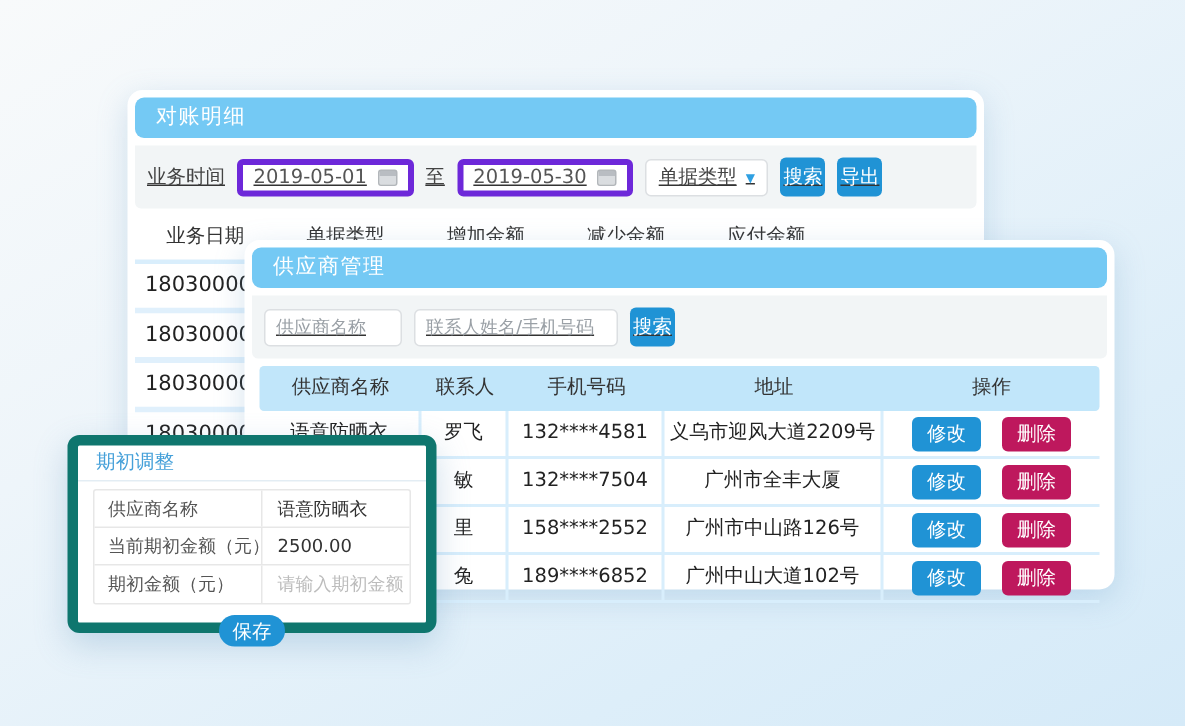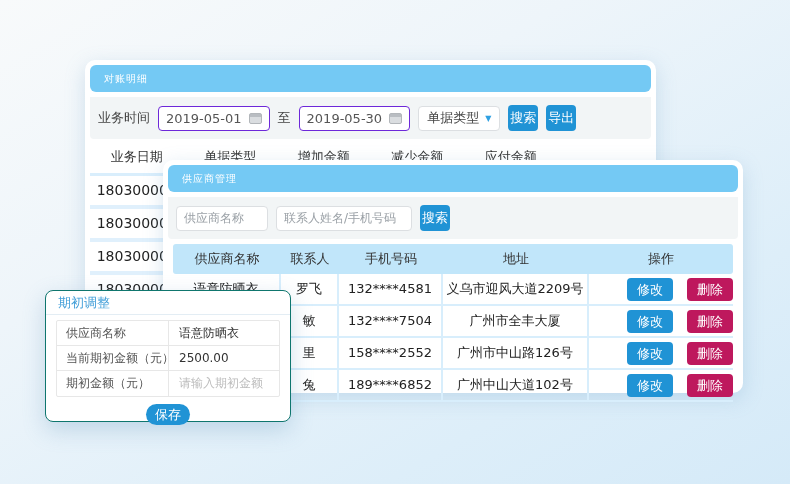--- a/index.html
+++ b/index.html
@@ -8,30 +8,30 @@
     font-family:"DejaVu Sans","Liberation Sans",sans-serif;
     background:linear-gradient(150deg,#f8fafb 0%,#eef5fa 35%,#ddeef9 75%,#d5eaf8 100%);
     position:relative; color:#333;
   }
   .panel {
     position:absolute; background:#fff; border-radius:10px;
     box-shadow:0 6px 20px rgba(110,160,200,.28);
   }
   .bar {
     margin:5px; height:27px; border-radius:6px; background:#74c9f4;
-    color:#fff; font-size:10px; line-height:27px; padding-left:14px;
+    color:#fff; font-size:14px; line-height:27px; padding-left:14px;
     letter-spacing:1px;
   }
   .toolrow {
     margin:0 5px; background:#f2f5f6; padding:8px 8px;
-    display:flex; align-items:center; gap:8px; border-radius:0 0 4px 4px;
+    display:flex; align-items:center; gap:8px; border-radius:0 0 4px 4px;text-decoration:underline;
   }
   .lbl { font-size:13px; color:#444; white-space:nowrap; }
   .dateinput {
-    background:#fff; border:1px solid #6d28d9; border-radius:4px;
+    background:#fff; border:4px solid #6d28d9; border-radius:4px;
     height:25px; padding:0 7px; display:flex; align-items:center; gap:7px;
     font-size:13px; color:#555; cursor:pointer;
   }
   .cal {
     width:13px; height:11px; border:1px solid #b2b6ba; border-radius:2px;
     background:linear-gradient(#b9bdc2 0 3px,#dadde0 3px);
   }
   .select {
     background:#fff; border:1px solid #dcdfe2; border-radius:4px;
     height:25px; padding:0 8px; display:flex; align-items:center; gap:6px;
@@ -68,32 +68,32 @@
   .sup-grid { display:grid; grid-template-columns:108px 58px 104px 146px 1fr; }
   .sup-headrow { background:#c1e6fa; border-radius:3px; }
   .sup-headrow span {
     height:30px; line-height:30px; text-align:center; font-size:13px; color:#333;
   }
   .sup-row { border-bottom:2px solid #d8eefc; }
   .sup-row > span, .sup-row > div {
     height:30px; line-height:30px; text-align:center; font-size:13px;
     color:#222; border-right:2px solid #d8eefc; overflow:hidden; white-space:nowrap;
   }
-  .sup-row > div:last-child { border-right:none;justify-content:flex-end; }
+  .sup-row > div:last-child { border-right:none; }
   .ops { display:flex; align-items:center; justify-content:center; gap:14px; }
   .minibtn {
     width:46px; height:23px; line-height:23px; border:none; border-radius:4px;
     color:#fff; font-size:13px; cursor:pointer; font-family:inherit; padding:0;
   }
   .edit { background:#2093d5; }
   .del { background:#be185d; }
   
   .dialog {
     position:absolute; left:45px; top:290px; width:246px; height:132px;
-    background:#fff; border:1px solid #0f766e; border-radius:8px;
+    background:#fff; border:7px solid #0f766e; border-radius:8px;
     box-shadow:0 8px 22px rgba(100,150,190,.30); z-index:30;
   }
   .dlg-title {
     height:24px; line-height:24px; padding-left:12px; font-size:13px;
     color:#45a0d9; border-bottom:1px solid #e3edf4;
   }
   .dlg-fields { margin:5px 10px 0; border:1px solid #e7e7e7; border-radius:2px; }
   .dlg-row { display:flex; border-bottom:1px solid #e7e7e7; height:25px; }
   .dlg-row:last-child { border-bottom:none; }
   .dlg-label {

